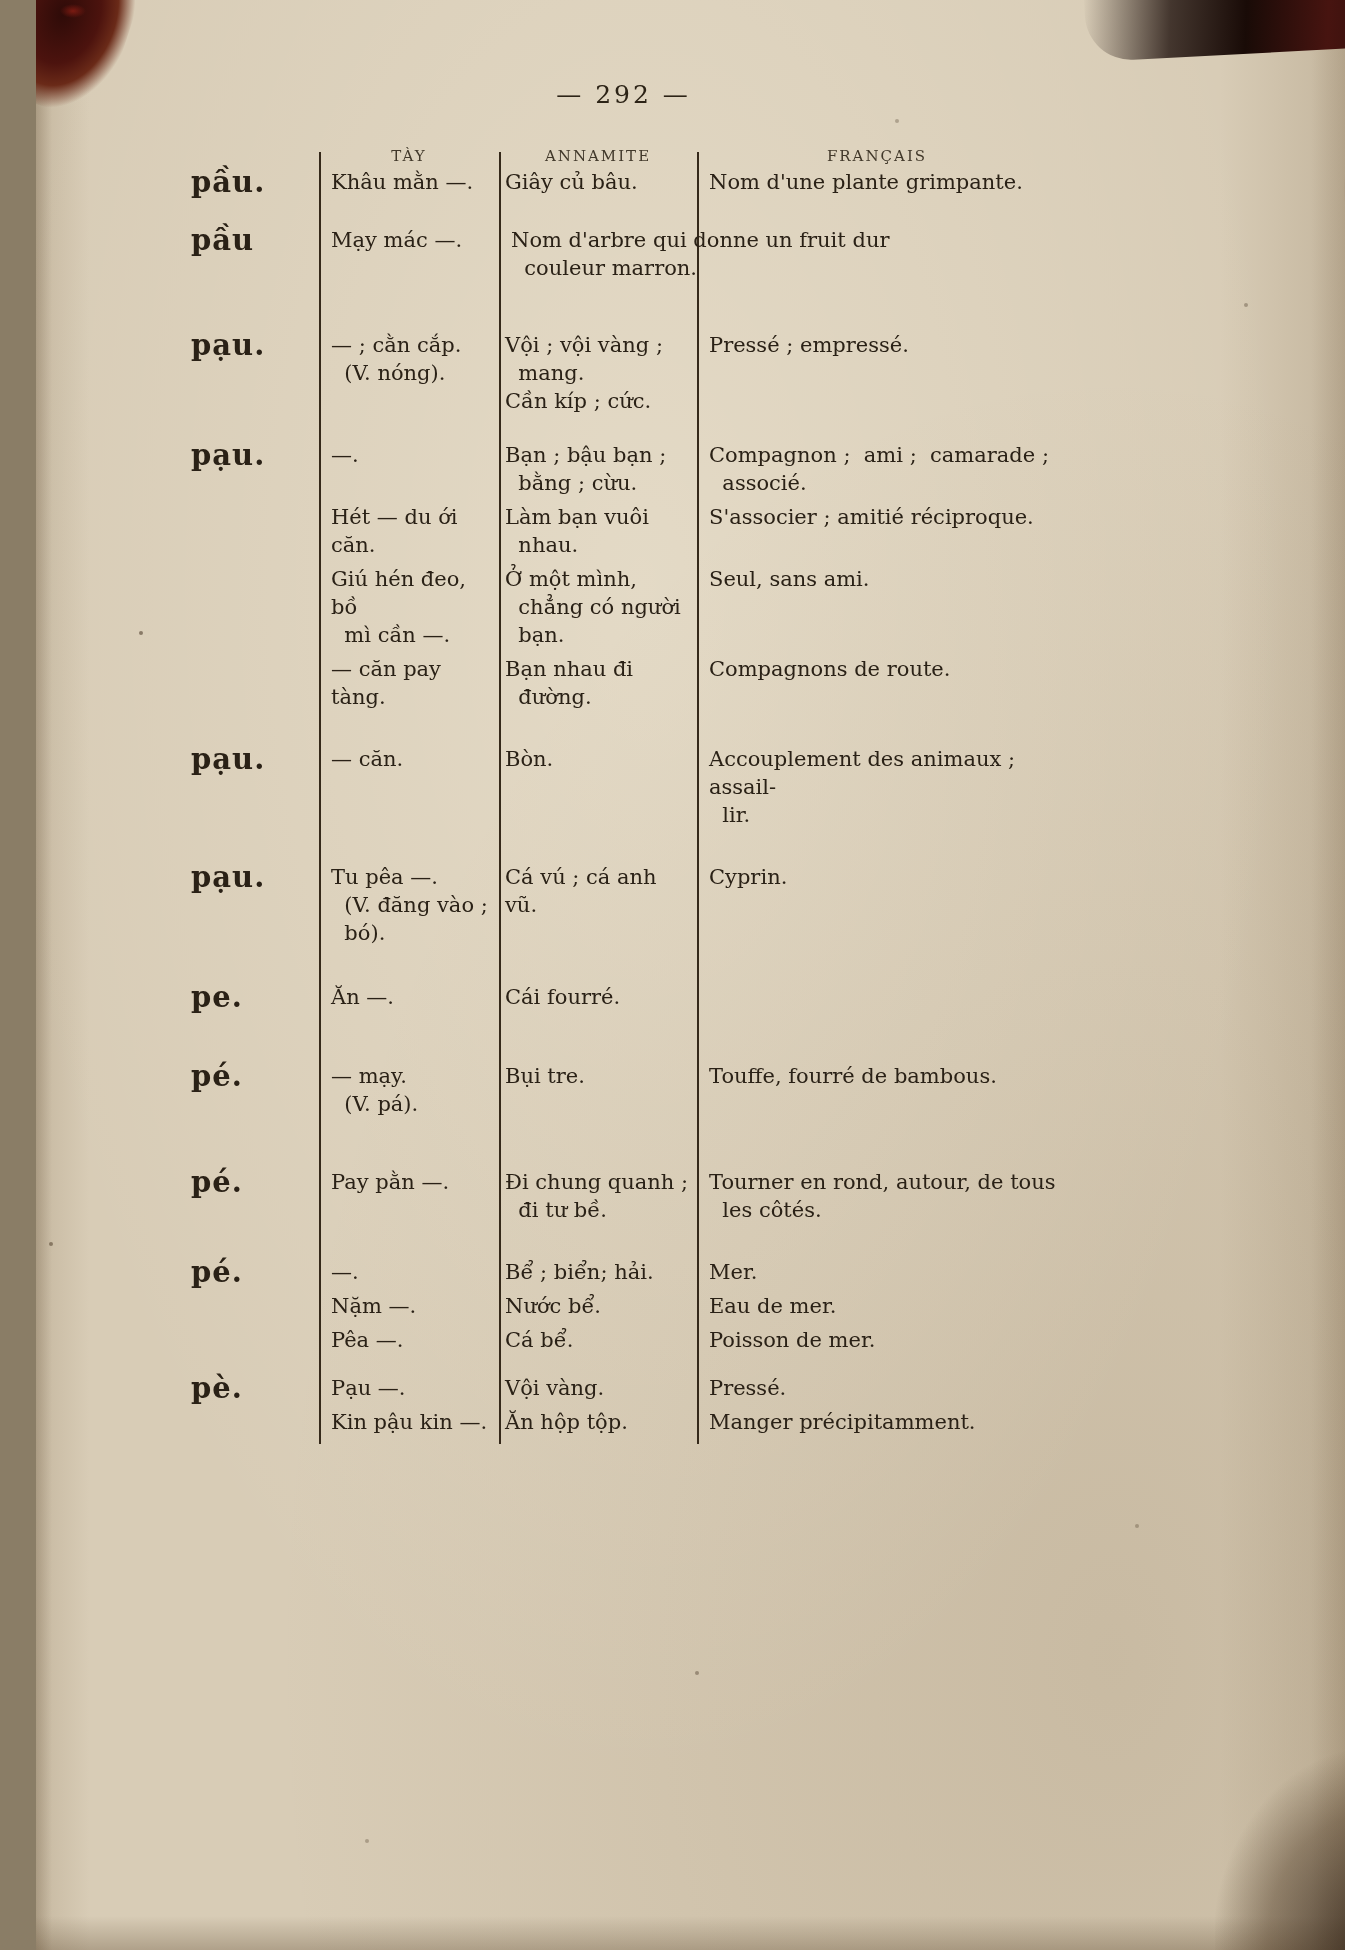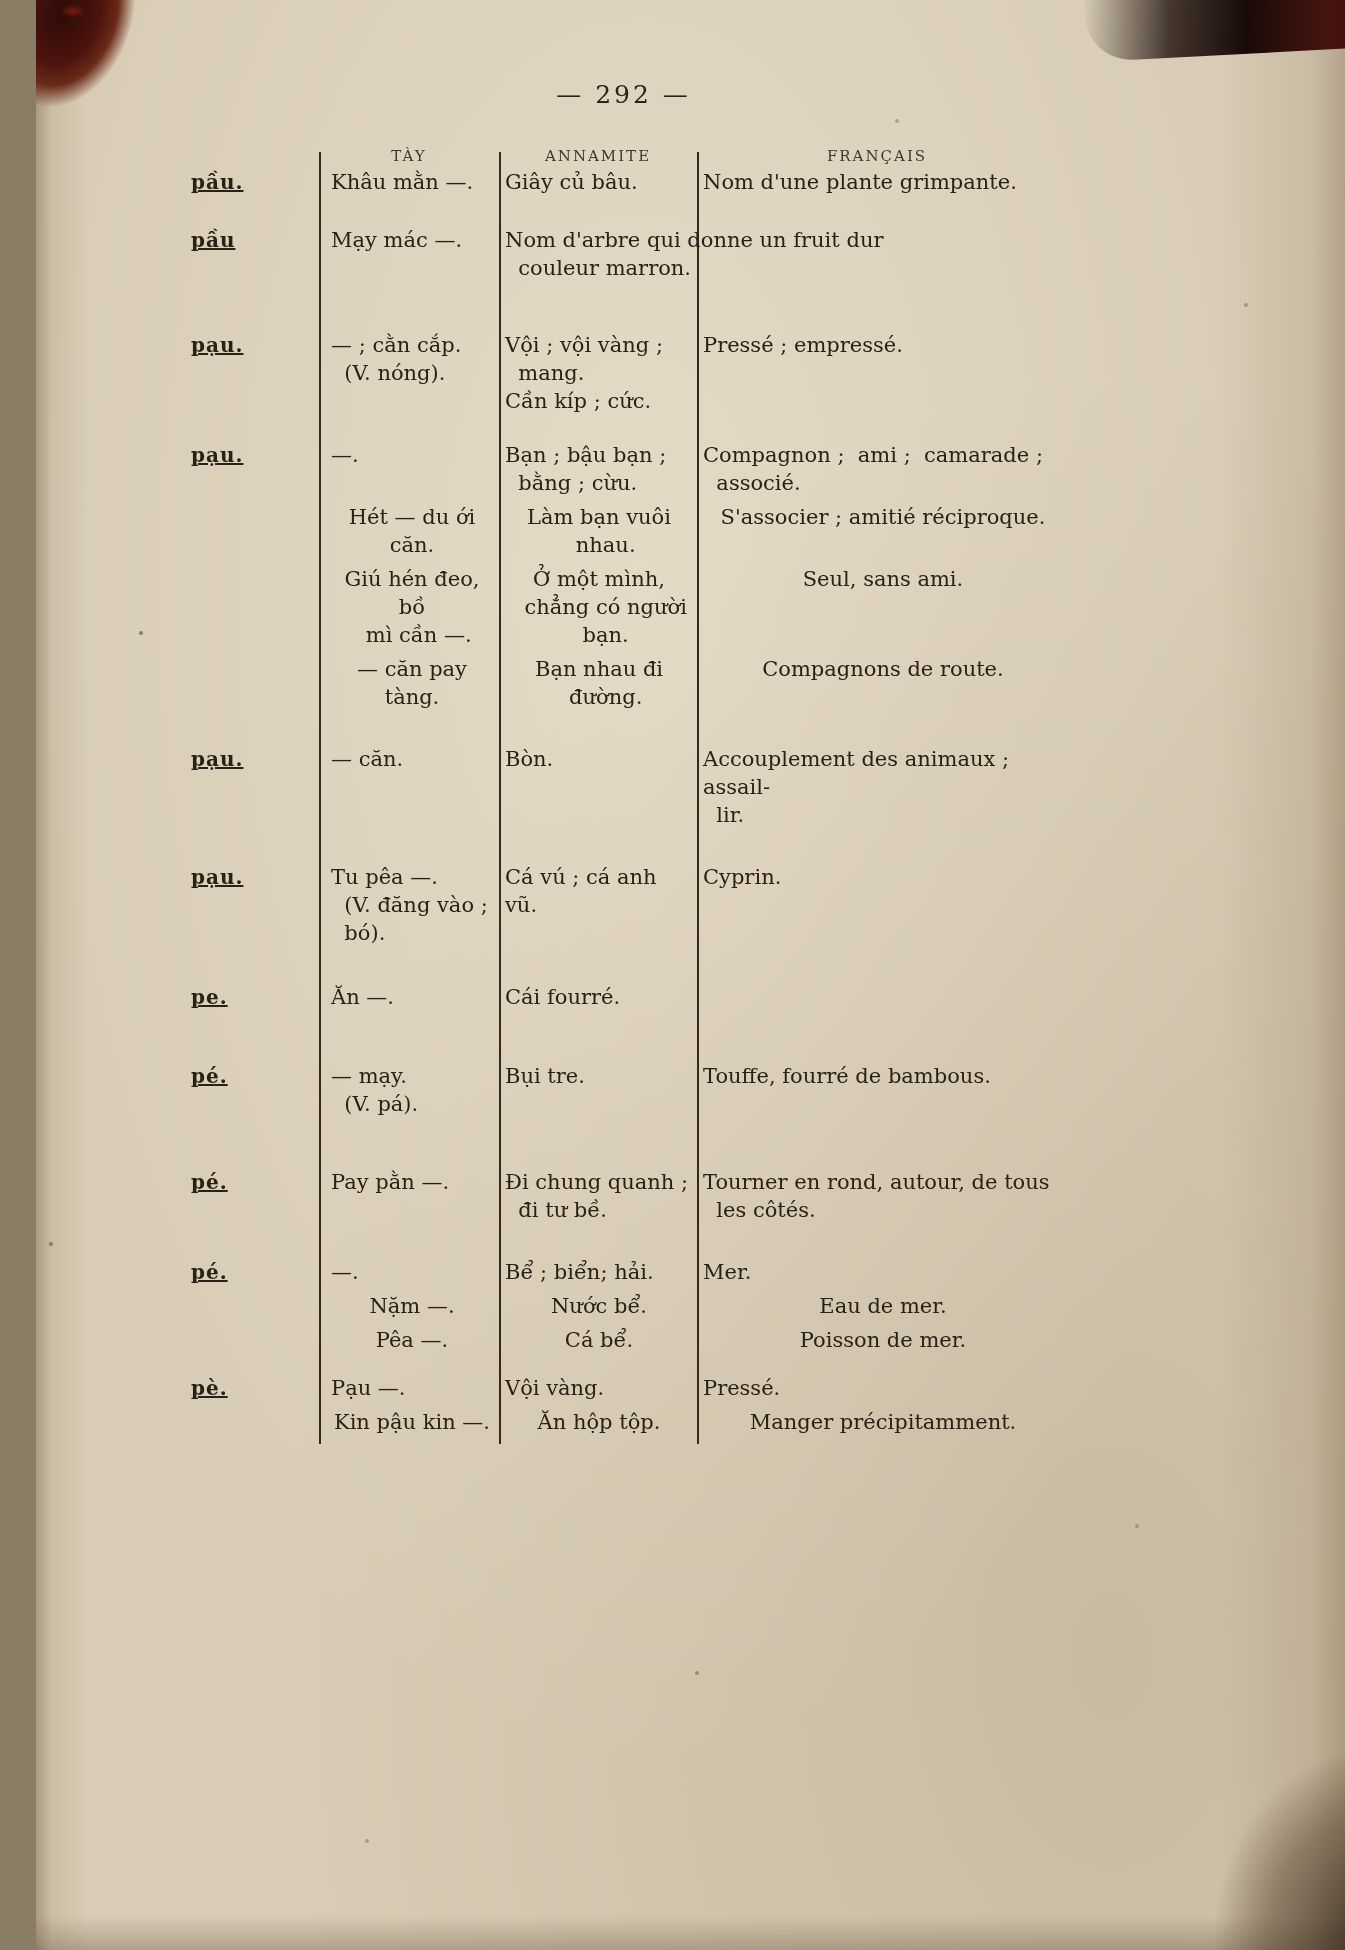--- a/index.html
+++ b/index.html
@@ -94,33 +94,32 @@
   .entry:nth-child(4)  { margin-top:26px; }
   .entry:nth-child(5)  { margin-top:34px; }
   .entry:nth-child(6)  { margin-top:34px; }
   .entry:nth-child(7)  { margin-top:36px; }
   .entry:nth-child(8)  { margin-top:51px; }
   .entry:nth-child(9)  { margin-top:50px; }
   .entry:nth-child(10) { margin-top:34px; }
   .entry:nth-child(11) { margin-top:20px; }
   .headword {
     width:143px; padding-left:15px; box-sizing:border-box;
-    font-weight:bold; font-size:20px; line-height:28px;
+    font-weight:bold; font-size:29px; line-height:28px;
     letter-spacing:1px;
-    text-decoration:underline;
   }
   .entry-body { flex:1; }
   .subrow { display:flex; }
-  .subrow + .subrow { margin-top:6px;text-align:center; }
+  .subrow + .subrow { margin-top:6px; }
   .cell {
     white-space:pre-wrap; font-size:21px; line-height:28px; box-sizing:border-box;
   }
   .tay { width:180px; padding-left:12px; padding-right:6px; }
   .annamite { width:198px; padding-left:6px; padding-right:4px; }
-  .francais { flex:1; padding-left:6px; padding-right:8px; }
+  .francais { flex:1; padding-left:12px; padding-right:8px; }
 </style>
 </head>
 <body>
 
 <div class="sheet">
   <div class="edge-left"></div>
   <div class="edge-right"></div>
   <div class="edge-bottom"></div>
   <div class="corner-br"></div>
   <div class="blot-tl"></div>

